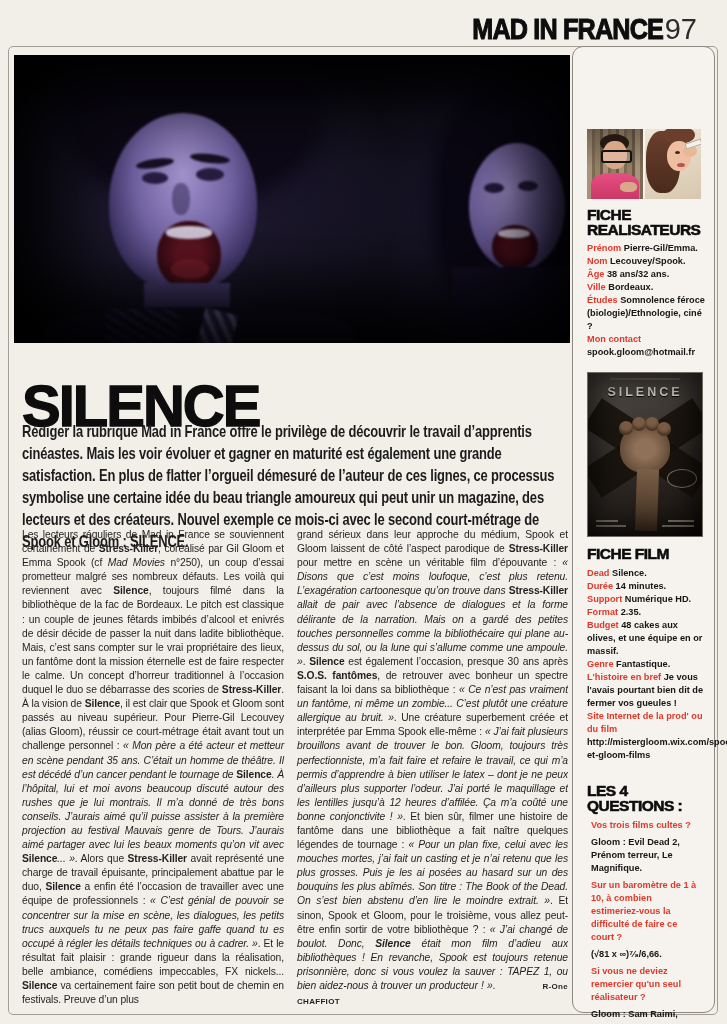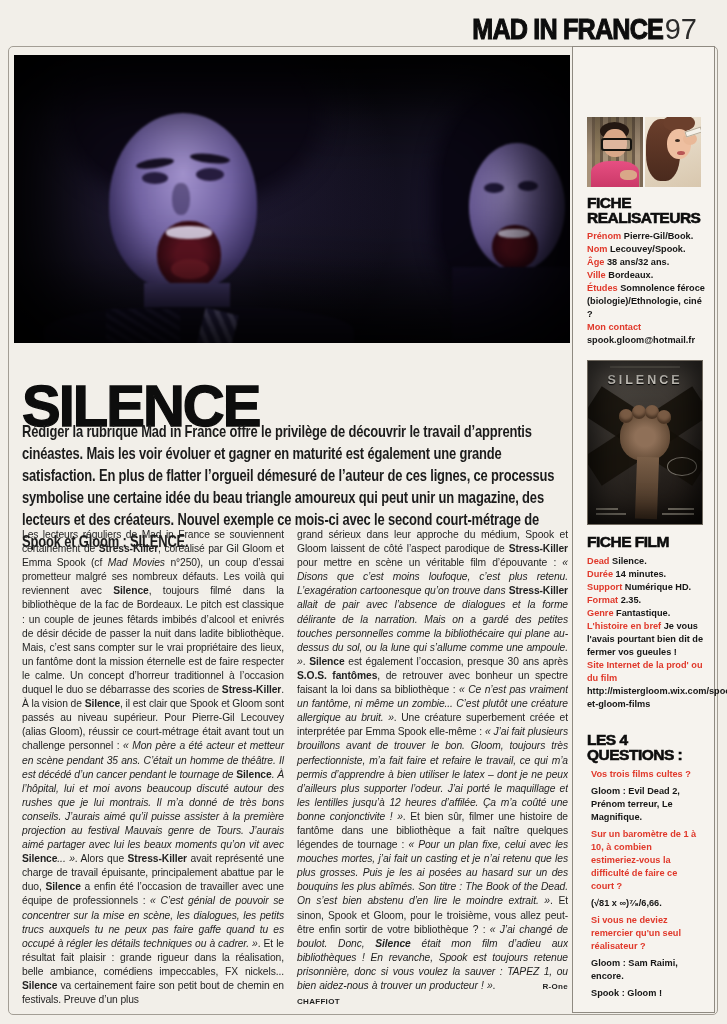--- a/index.html
+++ b/index.html
@@ -6,21 +6,21 @@
   body{width:727px;height:1024px;background:#f2efe9;font-family:"Liberation Sans",sans-serif;position:relative;overflow:hidden;}
   .page{position:absolute;inset:0;}
 
   
   .masthead{position:absolute;top:12px;right:30px;display:flex;align-items:baseline;}
   .mag{font-size:30px;font-weight:700;color:#0d0d0d;letter-spacing:-1px;-webkit-text-stroke:1.1px #0d0d0d;transform:scaleX(.84);transform-origin:right center;}
   .pageno{font-size:29px;font-weight:400;color:#2b2b2b;margin-left:2px;}
 
   
   .frame{position:absolute;left:8px;top:46px;width:708px;height:967px;border:1px solid #a39e95;border-radius:5px;}
-  .sidebar{position:absolute;left:572px;top:46px;width:143px;height:967px;border:1px solid #8f8a81;border-radius:0;box-sizing:border-box;padding:4px 9px 0 14px;background:#f6f3ee;}
+  .sidebar{position:absolute;left:572px;top:46px;width:143px;height:967px;border:1px solid #8f8a81;border-radius:11px;box-sizing:border-box;padding:16px 9px 0 14px;background:#f6f3ee;}
 
   
   .hero{position:absolute;left:14px;top:55px;width:556px;height:288px;background:#06060a;overflow:hidden;}
   .hero div{position:absolute;}
   .ppl{inset:0;filter:blur(1.3px);}
   .glow{inset:0;background:radial-gradient(circle at 30% 48%,rgba(122,98,190,.30),transparent 52%),radial-gradient(circle at 82% 55%,rgba(105,85,170,.22),transparent 45%);}
   .m-hair{left:60px;top:-18px;width:235px;height:155px;border-radius:48%;background:#0d0917;box-shadow:0 0 22px 14px #0d0917;}
   .m-face{left:95px;top:58px;width:148px;height:178px;border-radius:50% 50% 46% 46%;background:radial-gradient(ellipse at 50% 34%,#a494cf,#7263a3 46%,#3f3468 76%,#1a1433 96%);}
   .m-browl{left:122px;top:104px;width:38px;height:9px;border-radius:50%;background:#171024;transform:rotate(-8deg);}
   .m-browr{left:176px;top:99px;width:40px;height:9px;border-radius:50%;background:#171024;transform:rotate(6deg);}
@@ -174,21 +174,21 @@
         <div class="ts-stick"></div>
       </div>
     </div>
 
     <div class="sb-h h-real">
       <span style="display:block">FICHE</span>
       <span style="display:block">REALISATEURS</span>
     </div>
 
     <div class="fields">
-        <p class="field"><span class="lbl">Prénom </span><span class="val">Pierre-Gil/Book.</span></p>
+        <p class="field"><span class="lbl">Prénom </span><span class="val">Pierre-Gil/Emma.</span></p>
         <p class="field"><span class="lbl">Nom </span><span class="val">Lecouvey/Spook.</span></p>
         <p class="field"><span class="lbl">Âge </span><span class="val">38 ans/32 ans.</span></p>
         <p class="field"><span class="lbl">Ville </span><span class="val">Bordeaux.</span></p>
         <p class="field"><span class="lbl">Études </span><span class="val">Somnolence féroce (biologie)/Ethnologie, ciné ?</span></p>
         <p class="field"><span class="lbl">Mon contact </span><span class="val">spook.gloom@hotmail.fr</span></p>
       </div>
 
     <div class="poster">
       <div class="po-topline"></div>
       <div class="po-title">SILENCE</div>
@@ -211,20 +211,21 @@
       <div class="po-vig"></div>
     </div>
 
     <div class="sb-h h-film">FICHE FILM</div>
 
     <div class="fields">
         <p class="field"><span class="lbl">Dead </span><span class="val">Silence.</span></p>
         <p class="field"><span class="lbl">Durée </span><span class="val">14 minutes.</span></p>
         <p class="field"><span class="lbl">Support </span><span class="val">Numérique HD.</span></p>
         <p class="field"><span class="lbl">Format </span><span class="val">2.35.</span></p>
+        <p class="field"><span class="lbl">Budget </span><span class="val">48 cakes aux olives, et une équipe en or massif.</span></p>
         <p class="field"><span class="lbl">Genre </span><span class="val">Fantastique.</span></p>
         <p class="field"><span class="lbl">L'histoire en bref </span><span class="val">Je vous l'avais pourtant bien dit de fermer vos gueules !</span></p>
         <p class="field"><span class="lbl">Site Internet de la prod' ou du film </span><span class="val">http://mistergloom.wix.com/spook-et-gloom-films</span></p>
       </div>
 
     <div class="sb-h h-q">
       <span style="display:block">LES 4</span>
       <span style="display:block">QUESTIONS :</span>
     </div>
 

